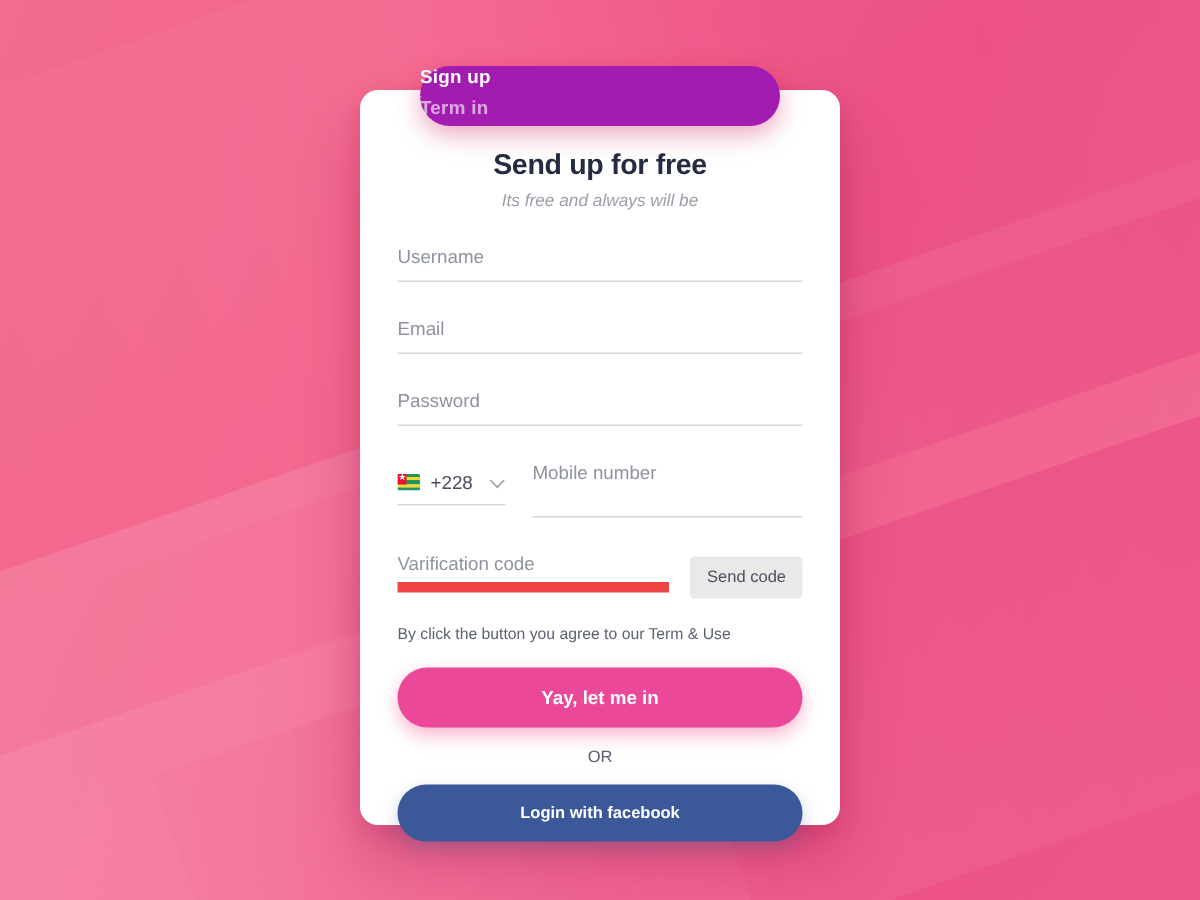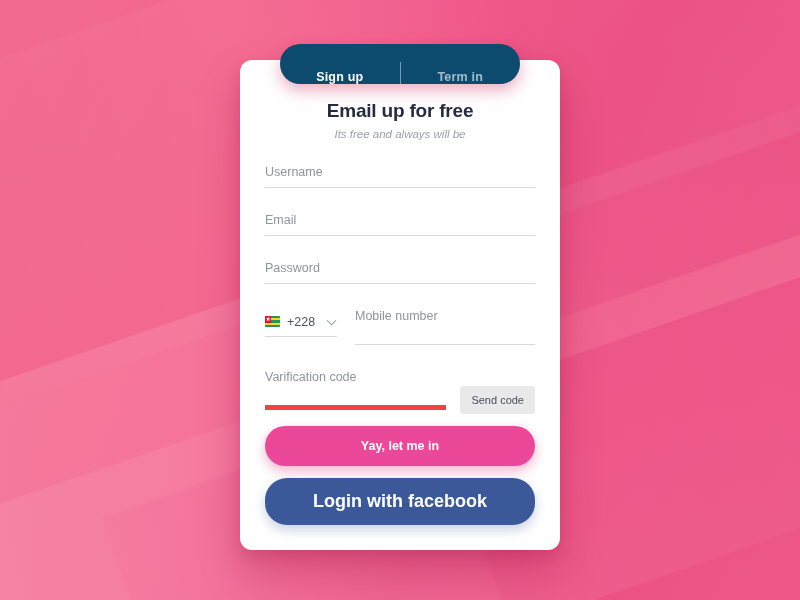--- a/index.html
+++ b/index.html
@@ -83,26 +83,27 @@
                 0 6px 14px rgba(150, 10, 60, 0.16);
   }
 
   
   #tab-pill {
     position: absolute;
     left: 280px;
     top: 44px;
     width: 240px;
     height: 40px;
-    background: #0c4a6e;
+    background: #a21caf;
     border-radius: 20px;
     display: flex;
-    align-items: flex-end;
+    align-items: flex-start;
     box-shadow: 0 6px 16px rgba(200, 15, 75, 0.35);
     z-index: 3;
+    flex-direction: column;
   }
   .tab {
     flex: 1;
     text-align: center;
     font-size: 12.5px;
     letter-spacing: 0.2px;
     cursor: pointer;
     user-select: none;
   }
   #tab-signup {
@@ -244,22 +245,22 @@
   }
 
   
   #verification-row {
     margin-top: 22px;
     display: flex;
     align-items: flex-end;
   }
   #verification-field {
     flex: 1;
-    border-bottom: 5px solid #ef4444;
-    padding-bottom: 20px;
+    border-bottom: 7px solid #ef4444;
+    padding-bottom: 3px;
   }
   #send-code-button {
     flex: 0 0 auto;
     margin-left: 14px;
     margin-bottom: -4px;
     background: #e9e9e9;
     border: none;
     border-radius: 3px;
     padding: 8px 11px;
     font-family: "Liberation Sans", sans-serif;
@@ -300,41 +301,41 @@
   #facebook-button {
     display: block;
     width: 100%;
     margin-top: 12px;
     padding: 13px 0;
     border: none;
     border-radius: 22px;
     background: #3b5998;
     color: #ffffff;
     font-family: "Liberation Sans", sans-serif;
-    font-size: 18px;
+    font-size: 11px;
     font-weight: bold;
     cursor: pointer;
     box-shadow: 0 5px 12px rgba(59, 89, 152, 0.28);
   }
 </style>
 </head>
 <body>
 
 <div id="background">
   <div class="band" id="band-light-1"></div>
   <div class="band" id="band-dark-1"></div>
   <div class="band" id="band-light-2"></div>
   <div class="band" id="band-dark-2"></div>
   <div class="band" id="band-light-3"></div>
 </div>
 
 <div id="card">
   <div id="card-content">
 
-    <h1 id="form-title">Email up for free</h1>
+    <h1 id="form-title">Send up for free</h1>
     <p id="form-subtitle">Its free and always will be</p>
 
     <div class="field">
       <input class="field-input" type="text" id="username-input" placeholder="Username" style="">
     </div>
 
     <div class="field">
       <input class="field-input" type="text" id="email-input" placeholder="Email" style="">
     </div>
 
@@ -362,23 +363,25 @@
       </div>
     </div>
 
     <div id="verification-row">
       <div id="verification-field">
         <input class="field-input" type="text" id="verification-input" placeholder="Varification code" style="">
       </div>
       <button id="send-code-button">Send code</button>
     </div>
 
+    <p id="terms-text">By click the button you agree to our Term &amp; Use</p>
 
     <button id="submit-button">Yay, let me in</button>
 
+    <p id="or-divider">OR</p>
 
     <button id="facebook-button">Login with facebook</button>
 
   </div>
 </div>
 
 <div id="tab-pill">
   <span class="tab" id="tab-signup">Sign up</span>
   <span id="tab-divider"></span>
   <span class="tab" id="tab-signin">Term in</span>

